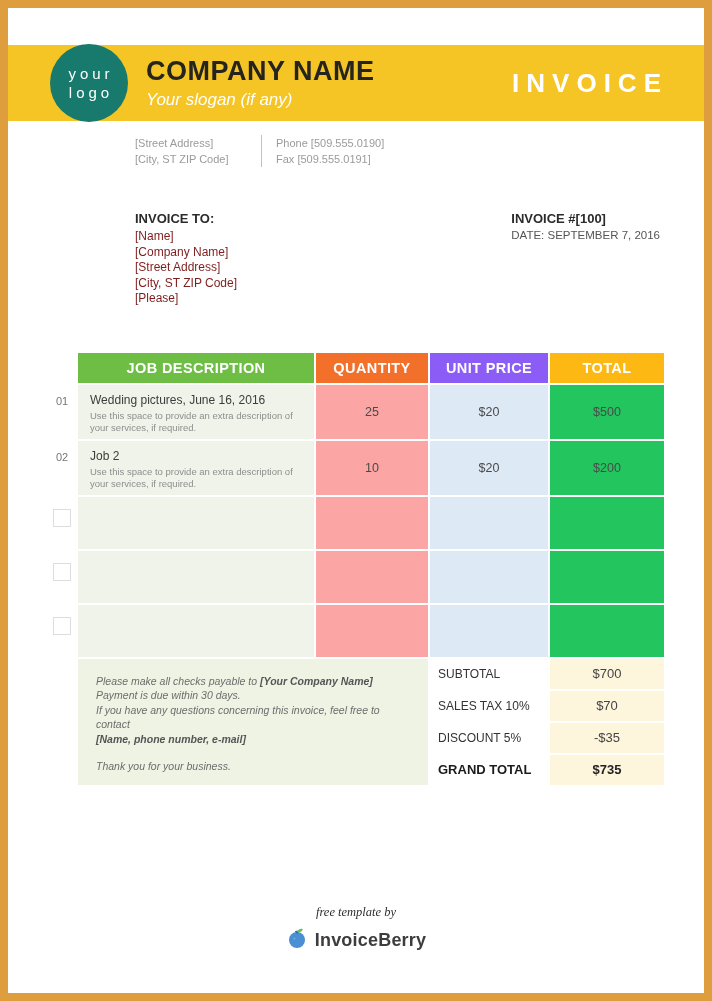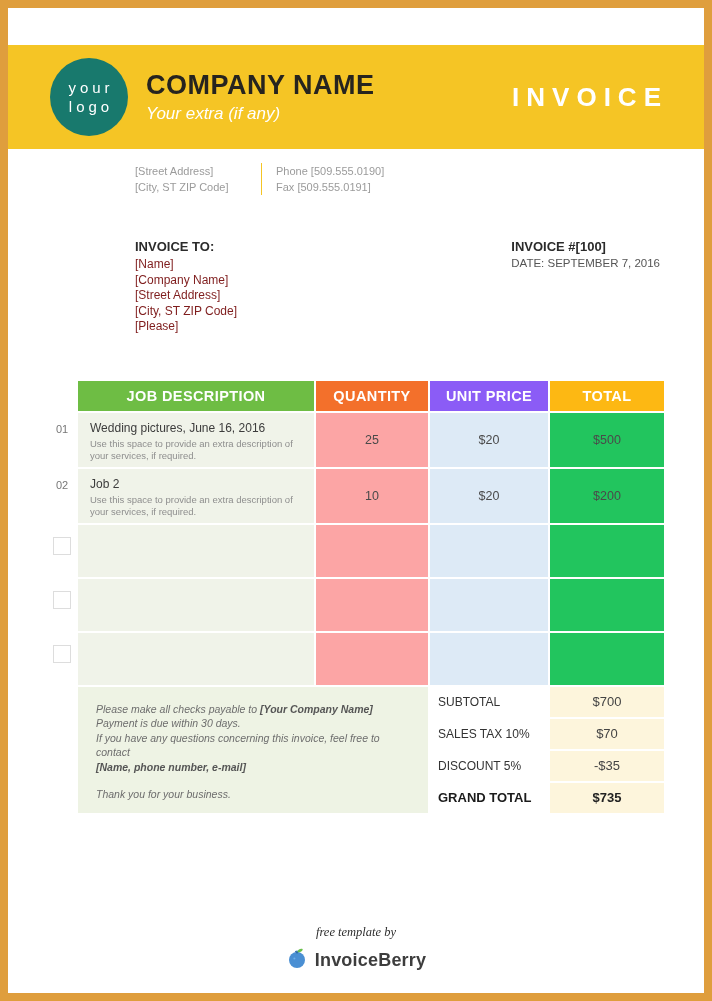--- a/index.html
+++ b/index.html
@@ -8,21 +8,21 @@
   .frame {
     position:relative;
     width:712px; height:1001px;
     border:8px solid #df9e3d;
     background:#fff;
     overflow:hidden;
   }
 
   
   .header {
-    margin-top:37px; height:104px;
+    margin-top:37px; height:76px;
     background:#f5c525;
     display:flex; align-items:center;
   }
   .logo-circle {
     width:78px; height:78px; border-radius:50%;
     background:#18796d; color:#fff;
     display:flex; flex-direction:column; align-items:center; justify-content:center;
     margin-left:42px;
     font-size:15px; line-height:19px; letter-spacing:4px; text-indent:4px;
     flex-shrink:0;
@@ -94,38 +94,38 @@
   .notes b { color:#555; }
   .notes .thanks { margin-top:13px; }
   .sum-label { grid-column:4; display:flex; align-items:center; padding-left:8px; font-size:12px; color:#333; }
   .sum-value { grid-column:5; display:flex; align-items:center; justify-content:center;
                background:#fdf5dc; font-size:13px; color:#444; }
   .r1{grid-row:1} .r2{grid-row:2} .r3{grid-row:3} .r4{grid-row:4}
   .grand-label { font-weight:bold; color:#1b1b1b; font-size:13px; }
   .grand-value { font-weight:bold; color:#222; }
 
   
-  .branding { position:absolute; left:0; right:0; bottom:20px; text-align:center; }
+  .branding { position:absolute; left:0; right:0; bottom:40px; text-align:center; }
   .free-template { font-family:"Liberation Serif", serif; font-style:italic; font-size:12.5px; color:#2e2e2e; margin-bottom:7px; }
   .brand-row { display:flex; align-items:center; justify-content:center; gap:7px; }
   .brand-name { font-size:18px; color:#3d3d3d; font-weight:bold; letter-spacing:0.2px; }
 </style>
 </head>
 <body>
 
 <div class="frame">
 
   <div class="header">
     <div class="logo-circle">
       <span>your</span>
       <span>logo</span>
     </div>
     <div class="company-block">
       <div class="company-name">COMPANY NAME</div>
-      <div class="slogan">Your extra (if any)</div>
+      <div class="slogan">Your slogan (if any)</div>
     </div>
     <div class="invoice-title">INVOICE</div>
   </div>
 
   <div class="contact">
     <div class="contact-left">
       <div>[Street Address]</div>
       <div>[City, ST  ZIP Code]</div>
     </div>
     <div class="contact-divider"></div>

